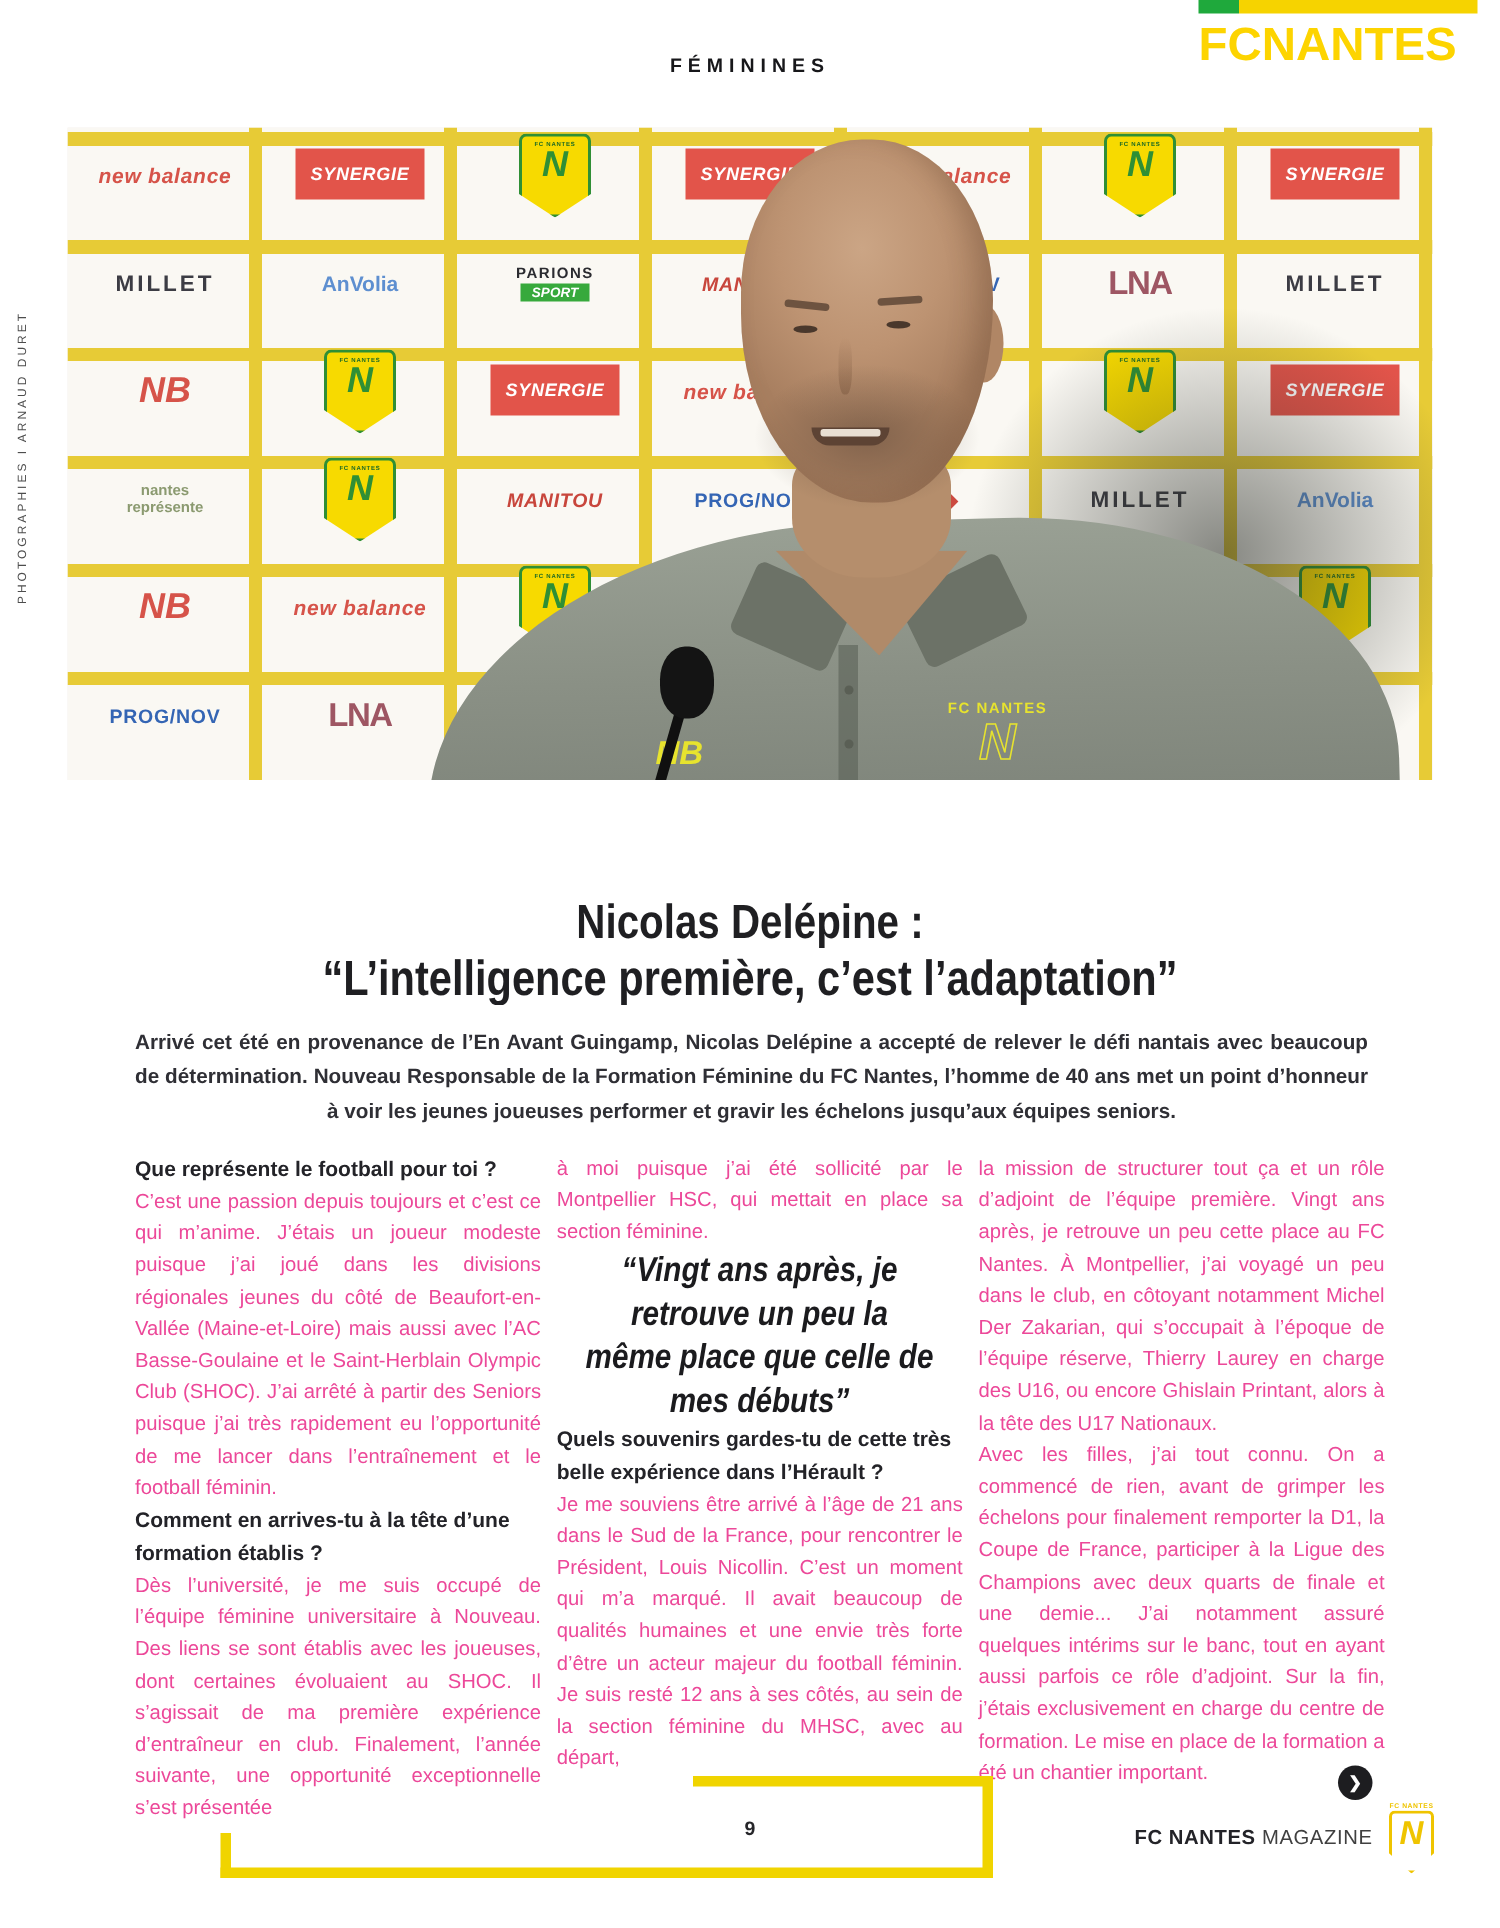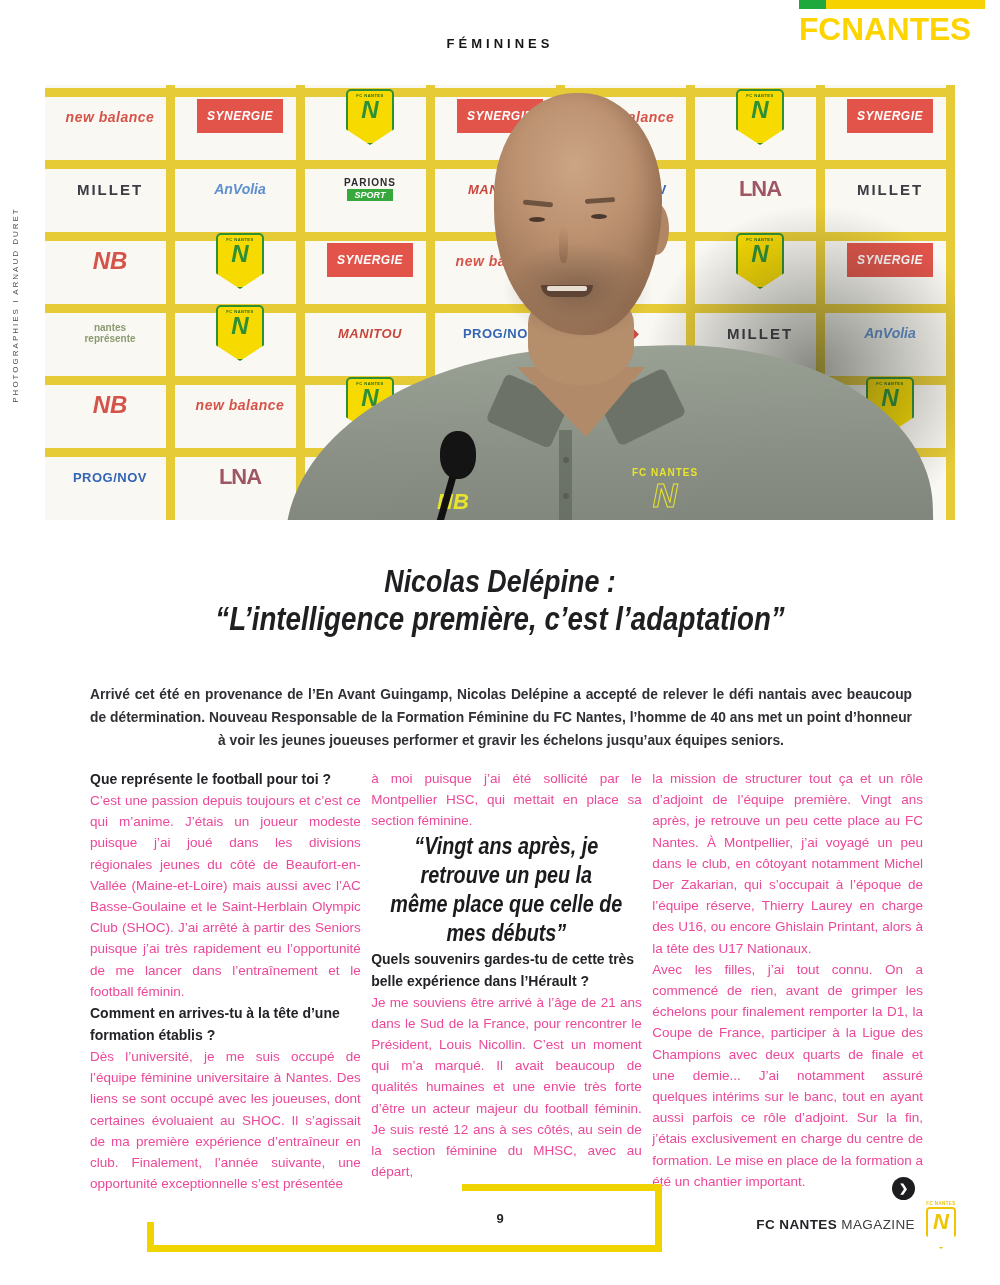--- a/index.html
+++ b/index.html
@@ -21,21 +21,21 @@
   .wall{position:absolute;inset:0;background:
     repeating-linear-gradient(90deg,transparent 0 121px,#e7cb36 121px 130px),
     repeating-linear-gradient(0deg,transparent 0 63px,#e7cb36 63px 72px),
     #faf8f3;}
   .tile{position:absolute;width:118px;height:56px;display:flex;align-items:center;justify-content:center;
     text-align:center;overflow:hidden;}
   .t-synergie{background:#e2544a;color:#fff;font-weight:800;font-style:italic;font-size:12px;
     width:86px;height:34px;margin:10px 16px;letter-spacing:.5px;}
   .t-newbalance{color:#d65349;font-style:italic;font-size:14px;font-weight:600;letter-spacing:.5px;}
   .t-millet{color:#3c3c44;font-weight:800;font-size:15px;letter-spacing:2px;}
-  .t-anvolia{color:#5e8fd0;font-style:italic;font-size:14px;font-weight:700;}
+  .t-anvolia{color:#5e8fd0;font-size:14px;font-weight:700;}
   .t-manitou{color:#c8463c;font-weight:800;font-style:italic;font-size:13px;letter-spacing:.5px;}
   .t-prognov{color:#3465b4;font-weight:800;font-size:13px;letter-spacing:.5px;}
   .t-lna{color:#8e3a4a;font-weight:800;font-size:22px;letter-spacing:-1px;opacity:.85;}
   .t-nb{color:#d65349;font-weight:900;font-style:italic;font-size:24px;}
   .t-metropole{color:#8b9a70;font-size:10px;font-weight:600;white-space:pre-line;line-height:11px;}
   .t-flamme{background:#e2544a;color:#fff;font-weight:800;font-style:italic;font-size:12px;
     width:90px;height:30px;margin:13px 14px;}
   .t-reddiamond{color:#cc4a40;font-size:22px;font-weight:800;}
   .t-parions{flex-direction:column;gap:1px;}
   .t-parions .p1{color:#2b2b30;font-weight:800;font-size:10px;letter-spacing:1px;}
@@ -87,21 +87,21 @@
   .nb-shirt{position:absolute;left:392px;top:404px;color:#e7e32e;font-weight:900;font-style:italic;font-size:22px;}
   .mic-head{position:absolute;left:395px;top:346px;width:36px;height:48px;background:#141414;border-radius:46%;}
   .mic-stem{position:absolute;left:398px;top:388px;width:7px;height:52px;background:#101010;transform:rotate(16deg);}
 
   .photo-credit{position:absolute;left:2px;top:180px;width:26px;height:250px;}
   .photo-credit span{position:absolute;left:13px;top:125px;transform:rotate(-90deg) translateX(0);
     transform-origin:center;white-space:nowrap;font-size:8px;letter-spacing:2px;color:#4d4d4d;
     translate:-50% -50%;display:block;}
 
   
-  .headline{position:absolute;left:0;top:563px;width:1000px;text-align:center;color:#1f1f22;font-style:italic;}
+  .headline{position:absolute;left:0;top:596px;width:1000px;text-align:center;color:#1f1f22;}
   .headline .l{display:block;font-weight:800;transform:scaleX(.84);transform-origin:center;}
   .headline .l1{font-size:32px;line-height:36px;}
   .headline .l2{font-size:33px;line-height:40px;}
   .intro{position:absolute;left:90px;top:683px;width:822px;font-size:13.8px;font-weight:700;
     color:#2f2f35;line-height:23px;text-align:justify;text-align-last:center;}
 
   
   .cols{position:absolute;left:90px;top:768px;width:833px;display:flex;gap:10.5px;}
   .col{width:271px;}
   .col p{margin:0;}
@@ -278,21 +278,21 @@
   <span class="l l2" data-name="headline-line2">“L’intelligence première, c’est l’adaptation”</span>
 </div>
 
 <div class="intro" data-name="article-intro">Arrivé cet été en provenance de l’En Avant Guingamp, Nicolas Delépine a accepté de relever le défi nantais avec beaucoup de détermination. Nouveau Responsable de la Formation Féminine du FC Nantes, l’homme de 40 ans met un point d’honneur à voir les jeunes joueuses performer et gravir les échelons jusqu’aux équipes seniors.</div>
 
 <div class="cols" data-name="article-columns">
   <div class="col" data-name="article-column-1">
       <p class="p-q" data-name="interview-question">Que représente le football pour toi ?</p>
       <p class="p-a" data-name="answer-paragraph">C’est une passion depuis toujours et c’est ce qui m’anime. J’étais un joueur modeste puisque j’ai joué dans les divisions régionales jeunes du côté de Beaufort-en-Vallée (Maine-et-Loire) mais aussi avec l’AC Basse-Goulaine et le Saint-Herblain Olympic Club (SHOC). J’ai arrêté à partir des Seniors puisque j’ai très rapidement eu l’opportunité de me lancer dans l’entraînement et le football féminin.</p>
       <p class="p-q" data-name="interview-question">Comment en arrives-tu à la tête d’une formation établis ?</p>
-      <p class="p-a" data-name="answer-paragraph">Dès l’université, je me suis occupé de l’équipe féminine universitaire à Nantes. Des liens se sont occupé avec les joueuses, dont certaines évoluaient au SHOC. Il s’agissait de ma première expérience d’entraîneur en club. Finalement, l’année suivante, une opportunité exceptionnelle s’est présentée</p>
+      <p class="p-a" data-name="answer-paragraph">Dès l’université, je me suis occupé de l’équipe féminine universitaire à Nouveau. Des liens se sont établis avec les joueuses, dont certaines évoluaient au SHOC. Il s’agissait de ma première expérience d’entraîneur en club. Finalement, l’année suivante, une opportunité exceptionnelle s’est présentée</p>
     </div>
   <div class="col" data-name="article-column-2">
       <p class="p-a" data-name="answer-paragraph">à moi puisque j’ai été sollicité par le Montpellier HSC, qui mettait en place sa section féminine.</p>
       <p class="p-quote" data-name="pull-quote">“Vingt ans après, je retrouve un peu la même place que celle de mes débuts”</p>
       <p class="p-q" data-name="interview-question">Quels souvenirs gardes-tu de cette très belle expérience dans l’Hérault ?</p>
       <p class="p-a" data-name="answer-paragraph">Je me souviens être arrivé à l’âge de 21 ans dans le Sud de la France, pour rencontrer le Président, Louis Nicollin. C’est un moment qui m’a marqué. Il avait beaucoup de qualités humaines et une envie très forte d’être un acteur majeur du football féminin. Je suis resté 12 ans à ses côtés, au sein de la section féminine du MHSC, avec au départ,</p>
     </div>
   <div class="col" data-name="article-column-3">
       <p class="p-a" data-name="answer-paragraph">la mission de structurer tout ça et un rôle d’adjoint de l’équipe première. Vingt ans après, je retrouve un peu cette place au FC Nantes. À Montpellier, j’ai voyagé un peu dans le club, en côtoyant notamment Michel Der Zakarian, qui s’occupait à l’époque de l’équipe réserve,  Thierry Laurey en charge des U16, ou encore Ghislain Printant, alors à la tête des U17 Nationaux.</p>
       <p class="p-a" data-name="answer-paragraph">Avec les filles, j’ai tout connu. On a commencé de rien, avant de grimper les échelons pour finalement remporter la D1, la Coupe de France, participer à la Ligue des Champions avec deux quarts de finale et une demie... J’ai notamment assuré quelques intérims sur le banc, tout en ayant aussi parfois ce rôle d’adjoint. Sur la fin, j’étais exclusivement en charge du centre de formation. Le mise en place de la formation a été un chantier important.</p>

